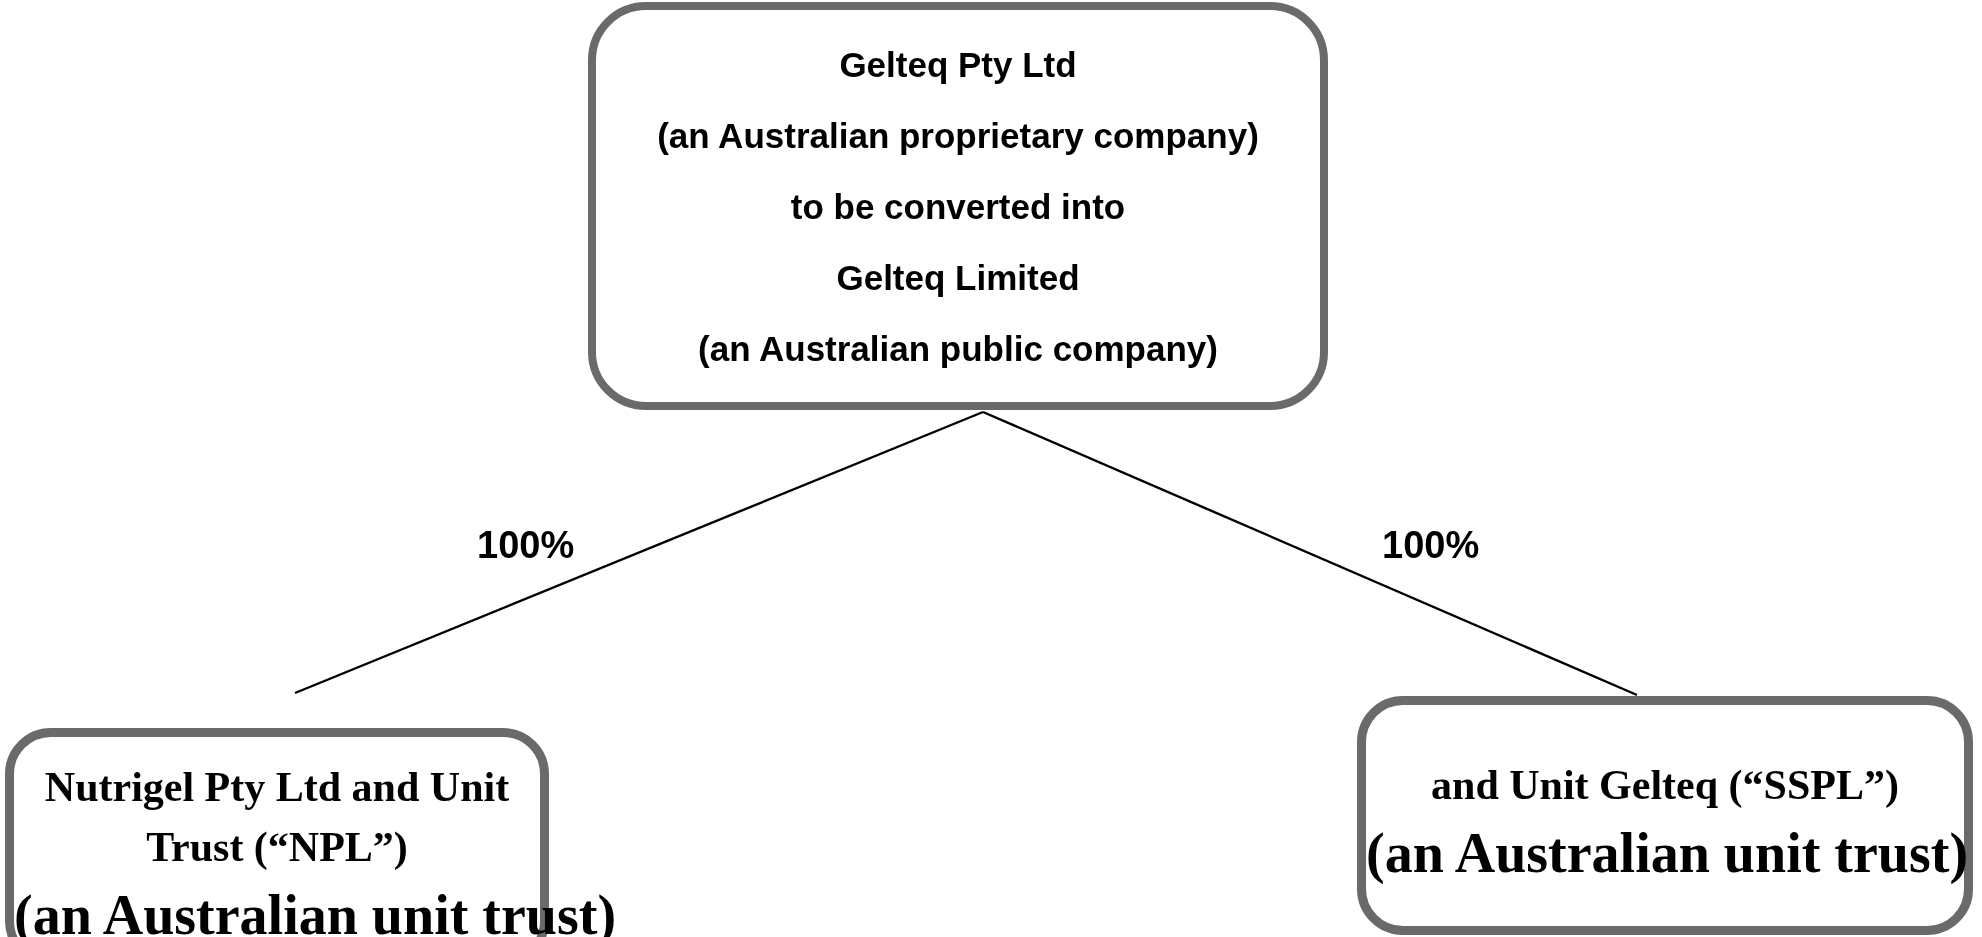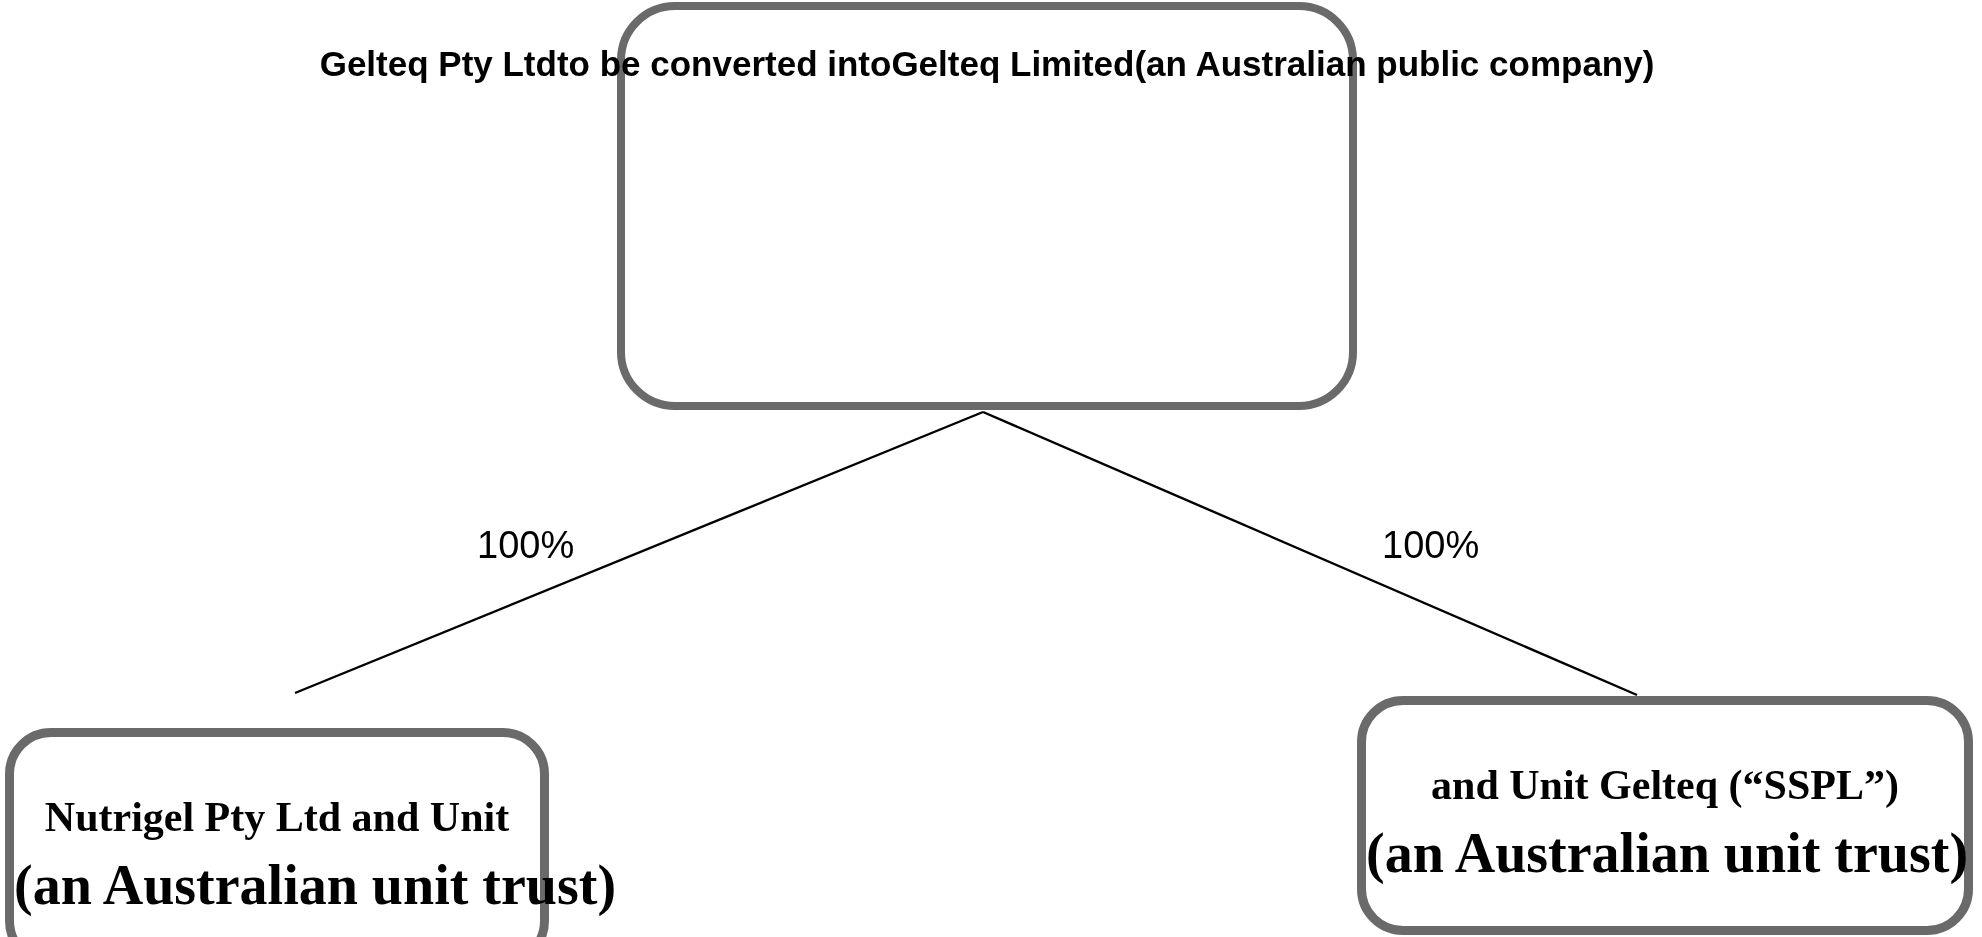--- a/index.html
+++ b/index.html
@@ -29,27 +29,27 @@
   }
   .node {
     position: absolute;
     box-sizing: border-box;
     background: #ffffff;
     border: 8px solid var(--border-color, #6a6a6a);
     color: var(--text-color, #000000);
     text-align: center;
   }
   .node-parent {
-    left: 617px;
+    left: 588px;
     top: 2px;
     width: 740px;
     height: 408px;
     border-radius: 58px;
     display: flex;
-    flex-direction: row;
+    flex-direction: column;
     justify-content: center;
     padding: 18px 6px;
   }
   .node-parent .tline {
     font-size: 35px;
     font-weight: bold;
     line-height: 71px;
     white-space: nowrap;
   }
   .node-child {
@@ -81,21 +81,21 @@
     white-space: nowrap;
   }
   .node-child .csubtitle {
     font-size: 56px;
     line-height: 48px;
     white-space: nowrap;
   }
   .edge-label {
     position: absolute;
     font-size: 38px;
-    font-weight: normal;
+    font-weight: bold;
     color: var(--text-color, #000000);
     white-space: nowrap;
   }
   .edge-label-left {
     left: 477px;
     top: 524px;
   }
   .edge-label-right {
     left: 1382px;
     top: 524px;
@@ -106,32 +106,34 @@
 
 <div class="canvas">
 
   <svg class="connectors" viewBox="0 0 1982 937" xmlns="http://www.w3.org/2000/svg" aria-hidden="true">
     <line class="connector" x1="983" y1="412" x2="295" y2="693"></line>
     <line class="connector" x1="983" y1="412" x2="1637" y2="695"></line>
   </svg>
 
   <div class="node node-parent">
     <div class="tline">Gelteq Pty Ltd</div>
+    <div class="tline">(an Australian proprietary company)</div>
     <div class="tline">to be converted into</div>
     <div class="tline">Gelteq Limited</div>
     <div class="tline">(an Australian public company)</div>
   </div>
 
   <div class="edge-label edge-label-left">100%</div>
 
   <div class="edge-label edge-label-right">100%</div>
 
   <div class="node node-child node-child-left">
     <div class="cname">
       <div>Nutrigel Pty Ltd and Unit</div>
+      <div>Trust (“NPL”)</div>
     </div>
     <div class="csubtitle">(an Australian unit trust)</div>
   </div>
 
   <div class="node node-child node-child-right">
     <div class="cname">
       <div>and Unit Gelteq (“SSPL”)</div>
     </div>
     <div class="csubtitle">(an Australian unit trust)</div>
   </div>

